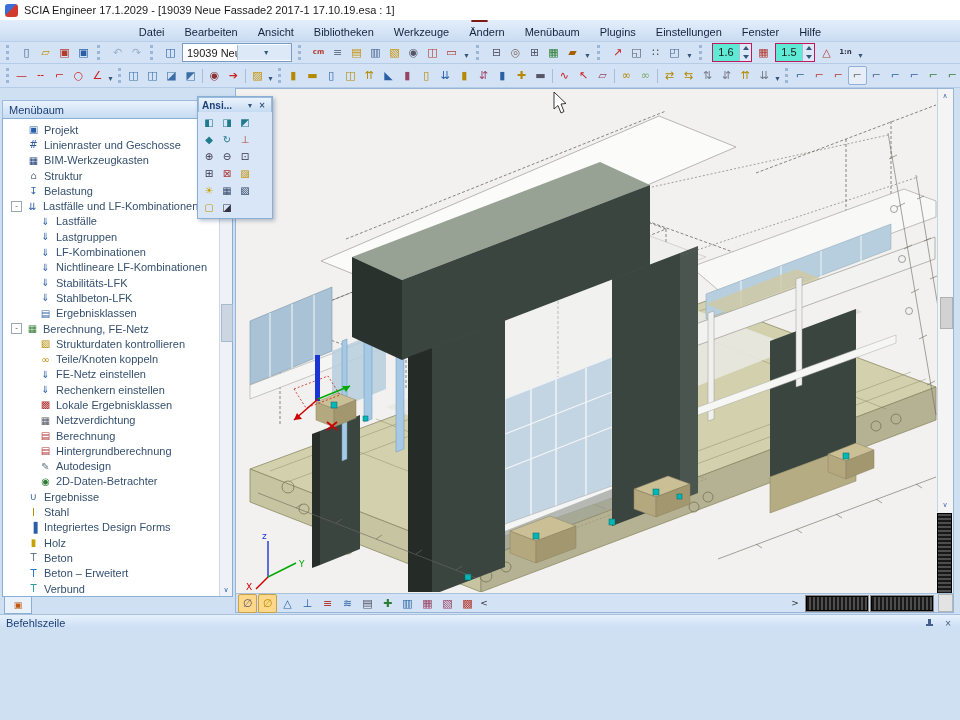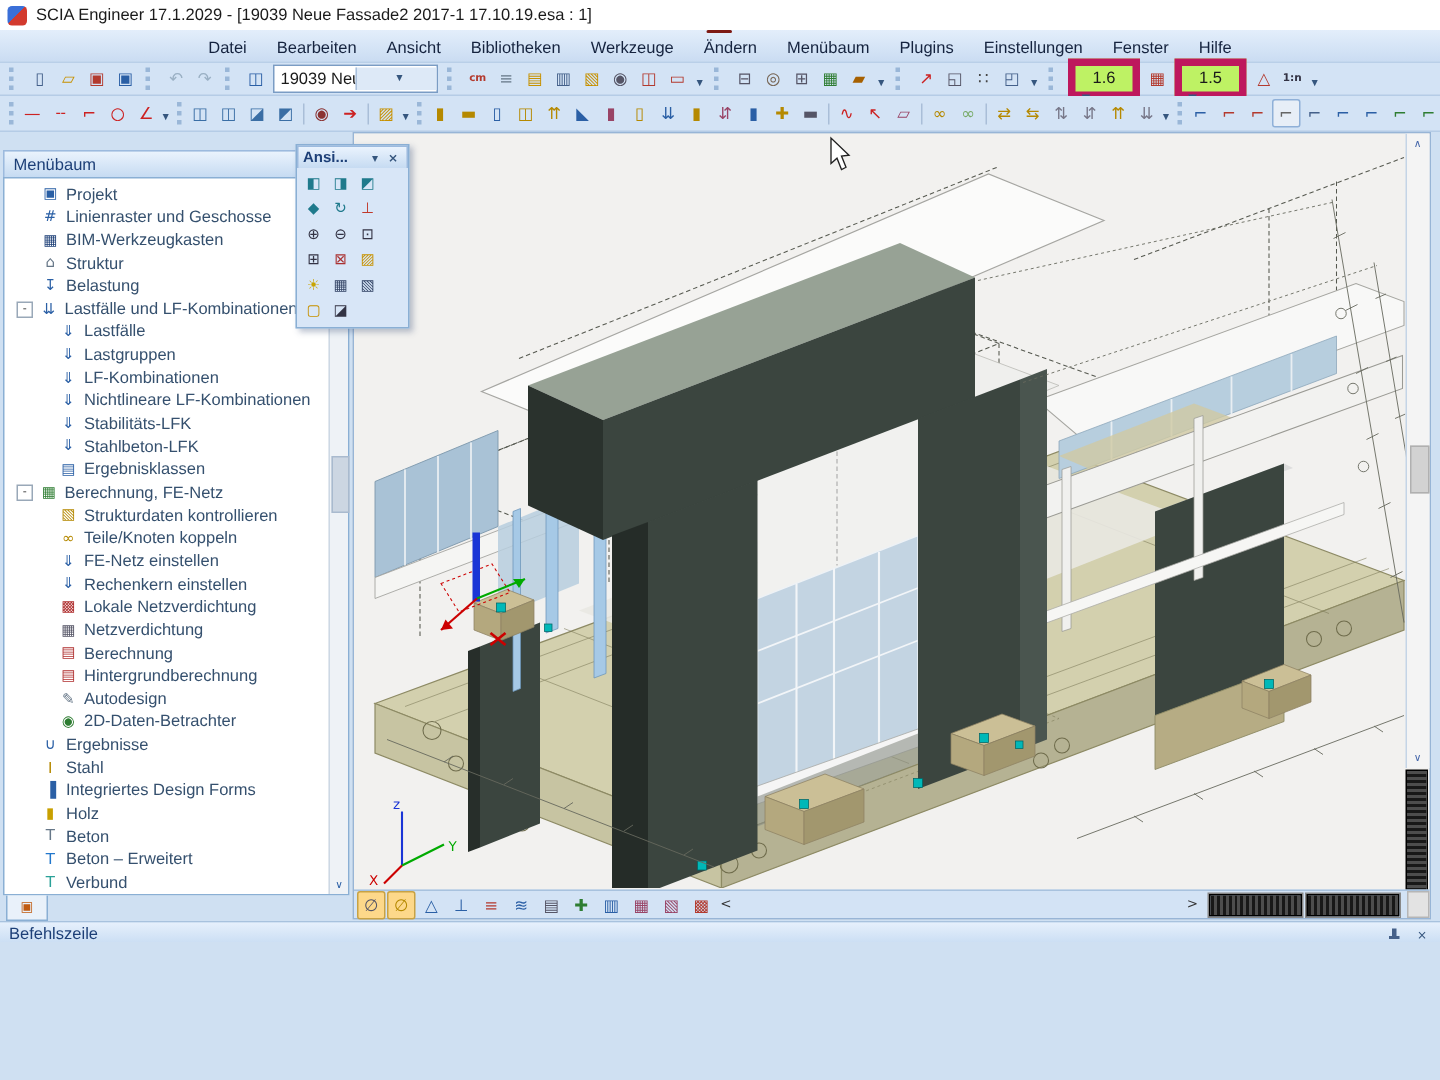--- a/index.html
+++ b/index.html
@@ -18,21 +18,21 @@
   .grip{width:5px;height:15px;border-left:3px dotted #9ab7d8;margin:0 3px 0 4px;}
   .ti{width:17px;height:17px;display:inline-flex;align-items:center;justify-content:center;
       font-family:"DejaVu Sans",sans-serif;font-size:11px;line-height:17px;border:1px solid transparent;border-radius:2px;cursor:default;}
   .ti.hl{background:#fdd88a;border-color:#c8a244;}
   .ti.pr{background:#e7eef7;border-color:#8fb0d8;}
   .ti.tt{font-size:7px;font-weight:bold;letter-spacing:0;}
   .dd{width:11px;height:15px;font-size:7px;color:#35567e;display:inline-flex;align-items:flex-end;justify-content:center;padding-bottom:2px;}
   .combo{width:108px;height:17px;background:#fff;border:1px solid #7a9cc4;display:flex;align-items:center;margin:0 2px;}
   .combo span{flex:1;padding-left:4px;white-space:nowrap;overflow:hidden;}
   .cArrow{width:14px;height:15px;background:#dde9f7;border-left:1px solid #a9c0dc;display:flex;align-items:center;justify-content:center;font-size:7px;color:#35567e;}
-  .spin{width:38px;height:17px;background:#bef264;border:5px solid #be185d;display:flex;margin:0 2px;flex-direction:column;}
+  .spin{width:38px;height:17px;background:#5eead4;border:1px solid #be185d;display:flex;margin:0 2px;}
   .spin .v{flex:1;text-align:center;line-height:16px;}
   .sbtn{width:11px;display:flex;flex-direction:column;border-left:1px solid #a9c0dc;}
   .sbtn i{flex:1;background:#dde9f7;position:relative;}
   .sbtn i::after{content:"";position:absolute;left:3px;border-left:3px solid transparent;border-right:3px solid transparent;}
   .sbtn i.up::after{top:2px;border-bottom:4px solid #35567e;}
   .sbtn i.dn::after{top:2px;border-top:4px solid #35567e;}
   
   #menubaum{position:absolute;left:2px;top:100px;width:231px;height:514px;}
   .phead{height:18px;background:linear-gradient(#eaf3fd,#c6dbf2);border:1px solid #9cbade;border-bottom:0;color:#1d3f77;display:flex;align-items:center;padding:0 6px;box-sizing:border-box;}
   #tree{position:absolute;left:0;top:18px;width:231px;height:479px;background:#fff;border:1px solid #8aafd4;box-sizing:border-box;overflow:hidden;padding-top:3px;}
@@ -337,21 +337,21 @@
         <div class="trow" style="padding-left: 36px;">
           <span class="tic" style="color: rgb(42, 95, 165);">⇓</span>
           <span>FE-Netz einstellen</span>
         </div>
         <div class="trow" style="padding-left: 36px;">
           <span class="tic" style="color: rgb(42, 95, 165);">⇓</span>
           <span>Rechenkern einstellen</span>
         </div>
         <div class="trow" style="padding-left: 36px;">
           <span class="tic" style="color: rgb(176, 48, 48);">▩</span>
-          <span>Lokale Netzverdichtung</span>
+          <span>Lokale Ergebnisklassen</span>
         </div>
         <div class="trow" style="padding-left: 36px;">
           <span class="tic" style="color: rgb(85, 85, 102);">▦</span>
           <span>Netzverdichtung</span>
         </div>
         <div class="trow" style="padding-left: 36px;">
           <span class="tic" style="color: rgb(176, 48, 48);">▤</span>
           <span>Berechnung</span>
         </div>
         <div class="trow" style="padding-left: 36px;">

